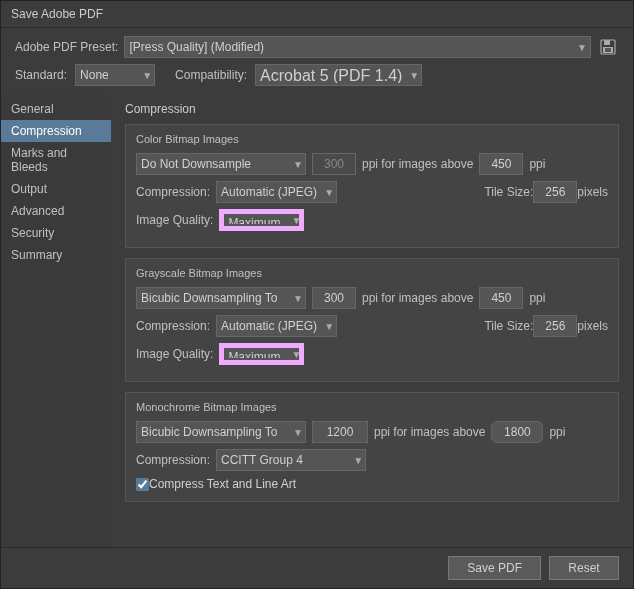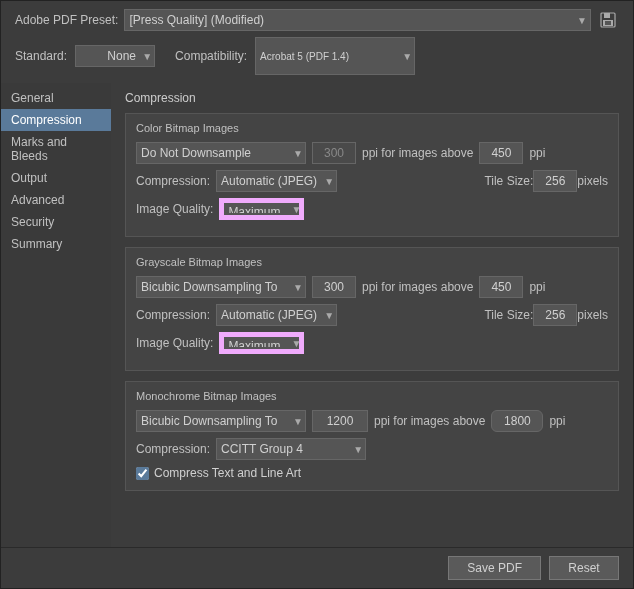--- a/index.html
+++ b/index.html
@@ -86,42 +86,41 @@
     .small-select-wrap select {
       background: #555;
       border: 1px solid #666;
       color: #d0d0d0;
       padding: 2px 18px 2px 4px;
       font-size: 12px;
       height: 22px;
       appearance: none;
       -webkit-appearance: none;
       min-width: 80px;
-      text-align: right;
     }
     .small-select-wrap .arrow {
       position: absolute;
       right: 3px;
       pointer-events: none;
       color: #aaa;
       font-size: 10px;
     }
     .compat-label { color: #c0c0c0; white-space: nowrap; margin-left: 12px; }
     .compat-select-wrap {
       position: relative;
       display: inline-flex;
       align-items: center;
     }
     .compat-select-wrap select {
       background: #555;
       border: 1px solid #666;
       color: #d0d0d0;
       padding: 2px 18px 2px 4px;
-      font-size: 10px;
-      height: 38px;
+      font-size: 16px;
+      height: 22px;
       appearance: none;
       -webkit-appearance: none;
       min-width: 160px;
     }
     .compat-select-wrap .arrow {
       position: absolute;
       right: 3px;
       pointer-events: none;
       color: #aaa;
       font-size: 10px;
@@ -262,21 +261,20 @@
     .quality-select-wrap .arrow {
       position: absolute;
       right: 3px;
       pointer-events: none;
       color: #aaa;
       font-size: 10px;
     }
     .checkbox-row {
       display: flex;
       align-items: flex-end;
-      gap: 5px;
       margin-top: 6px;
     }
     .checkbox-row input[type=checkbox] {
       accent-color: #5a7a9a;
     }
     .bottom-bar {
       display: flex;
       justify-content: flex-end;
       align-items: center;
       padding: 8px 14px;
@@ -297,20 +295,23 @@
       margin-left: auto;
       display: flex;
       align-items: center;
     }
   </style>
 </head>
 <body>
 
 <div class="window">
 
+  <div class="title-bar">
+    <span>Save Adobe PDF</span>
+  </div>
 
   <div class="preset-row">
     <label class="preset-label">Adobe PDF Preset:</label>
     <div class="preset-select-wrap">
       <select>
         <option>[Press Quality] (Modified)</option>
       </select>
       <span class="arrow">▼</span>
     </div>
     <div class="save-icon" title="Save Preset">

